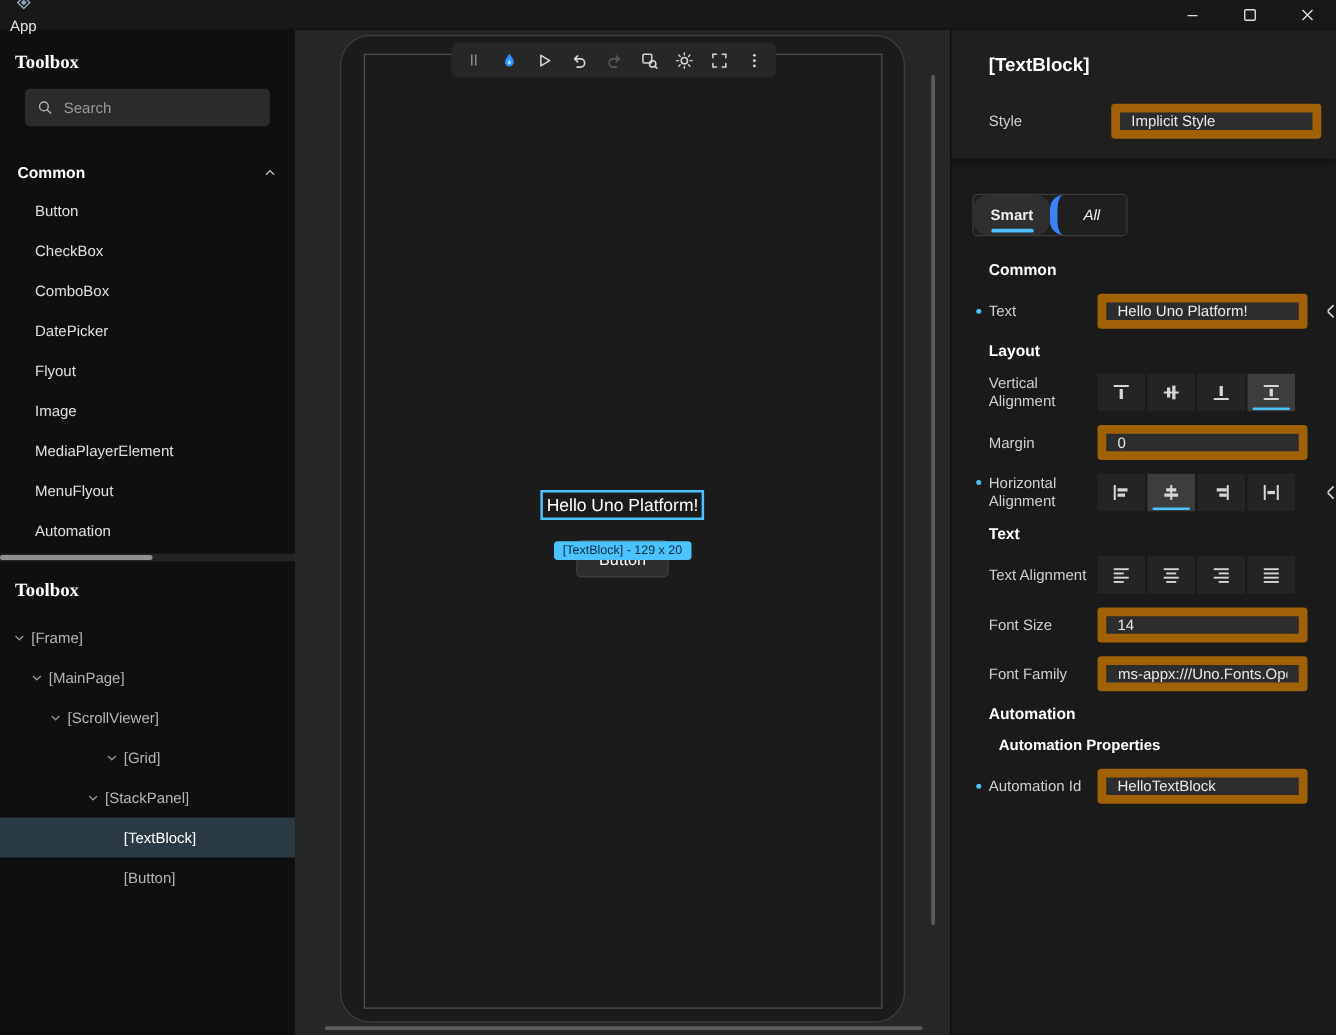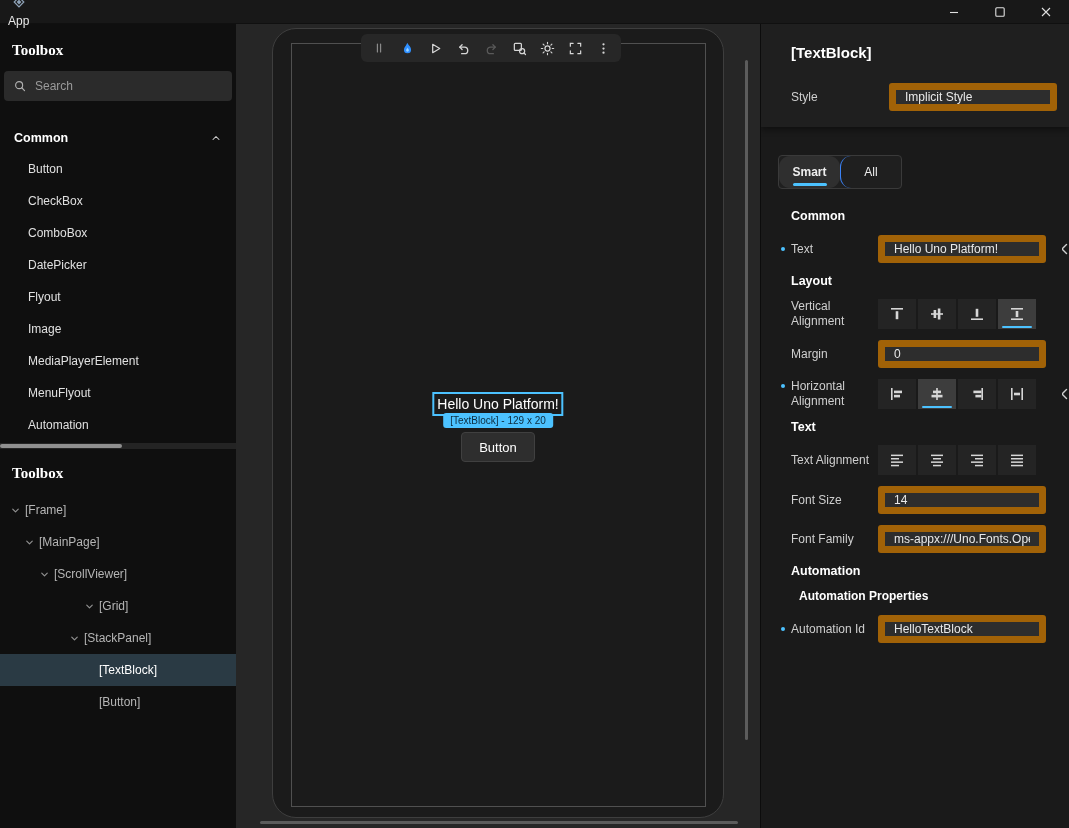--- a/index.html
+++ b/index.html
@@ -11,54 +11,54 @@
   .titlebar { position:absolute; top:0; left:0; right:0; height:24px; background:#181818; border-bottom:1px solid #101010; display:flex; align-items:center; padding-left:8px; z-index:50; }
   .app-info { display:flex; align-items:center; gap:6px;flex-direction:column; }
   .app-title { font-size:12px; color:#e8e8e8; }
   .win-controls { position:absolute; right:0; top:0; height:24px; display:flex; }
   .win-btn { width:46px; height:24px; display:flex; align-items:center; justify-content:center; }
 
   
   .sidebar { position:absolute; left:0; top:24px; bottom:0; width:236px; background:#0f0f0f; z-index:10; }
   .panel-title { font-size:15px; font-weight:700; color:#fff; padding:0 12px; margin-bottom:12px;font-family:Liberation Serif, serif; }
   .toolbox { padding-top:18px; }
-  .search-box { margin:0 4px; height:30px; background:#2b2b2b; border-radius:4px; display:flex; align-items:center; padding:0 9px; gap:8px; }
+  .search-box { margin:0 20px; height:30px; background:#2b2b2b; border-radius:4px; display:flex; align-items:center; padding:0 9px; gap:8px; }
   .search-box input { flex:1; background:transparent; border:none; outline:none; color:#e6e6e6; font-size:12px; font-family:inherit; }
   .search-box input::placeholder { color:#9a9a9a; }
   .section-header { margin-top:22px; height:30px; display:flex; align-items:center; justify-content:space-between; padding:0 14px; font-size:12.5px; font-weight:700; color:#fff; }
   .tb-item { height:32px; display:flex; align-items:center; padding-left:28px; font-size:12px; color:#e0e0e0; }
   .h-divider { height:6px; background:#242424; position:relative; margin-top:2px; }
   .h-divider .thumb { position:absolute; left:0; top:1px; height:4px; width:122px; background:#8f8f8f; border-radius:2px; }
   .elements { padding-top:16px; }
   .tree-row { height:32px; display:flex; align-items:center; font-size:12px; color:#b5b5b5; }
   .tree-row.selected { background:#2a3a44; color:#fff; }
   .twisty { display:inline-flex; width:15px; justify-content:flex-start; }
 
   
   .canvas { position:absolute; left:236px; top:24px; bottom:0; width:524px; background:#262626; }
   .device { position:absolute; left:36px; top:4px; width:452px; height:790px; background:#1b1b1b; border:1px solid #3e3e3e; border-radius:24px; }
   .screen-outline { position:absolute; left:18px; top:14px; width:415px; height:764px; border:1px solid #505050; }
   .design-toolbar { position:absolute; left:88px; top:5px; height:28px; display:flex; align-items:center; gap:12px; padding:0 10px; background:#272727; border-radius:6px; z-index:6; }
   .tb-icon { display:flex; align-items:center; justify-content:center; width:16px; height:16px; }
   .sel-box { position:absolute; top:363px; left:50%; transform:translateX(-50%); border:2px solid #4cc2ff; height:24px; padding:0 3px; display:flex; align-items:center; font-size:14px; color:#fff; white-space:nowrap; z-index:2; }
-  .size-badge { position:absolute; top:384px; left:50%; transform:translateX(-50%); background:#4cc2ff; color:#0c2b3d; font-size:10px; line-height:15px; padding:0 7px; border-radius:3px; white-space:nowrap; z-index:4; }
+  .size-badge { position:absolute; top:404px; left:50%; transform:translateX(-50%); background:#4cc2ff; color:#0c2b3d; font-size:10px; line-height:15px; padding:0 7px; border-radius:3px; white-space:nowrap; z-index:4; }
   .uno-button { position:absolute; top:403px; left:50%; transform:translateX(-50%); width:74px; height:30px; background:#2e2e2e; border:1px solid #404040; border-radius:4px; color:#fff; font-size:13px; font-family:inherit; z-index:1; }
   .vscroll { position:absolute; right:12px; top:36px; width:3px; height:680px; background:#5c5c5c; border-radius:2px; }
   .hscroll { position:absolute; left:24px; bottom:4px; height:3px; width:478px; background:#5c5c5c; border-radius:2px; }
 
   
   .props { position:absolute; right:0; top:24px; bottom:0; width:309px; background:#1a1a1a; border-left:1px solid #0c0c0c; overflow:hidden; }
   .props-header { padding:20px 24px 16px 30px; background:#1f1f1f; box-shadow:0 3px 6px rgba(0,0,0,.4); position:relative; z-index:2; }
   .props-header h2 { font-size:15px; font-weight:700; color:#fff; margin-bottom:22px; }
   .style-row { display:flex; align-items:center;gap:11px; }
   .prop-label { flex:0 0 87px; padding-right:6px; font-size:12px; color:#cfcfcf; line-height:15px; position:relative; }
   .prop-input { width:168px; height:28px; background:#2d2d2d; border:7px solid #a16207; border-radius:3px; color:#e9e9e9; font-size:12px; padding:0 9px; font-family:inherit; outline:none; overflow:hidden; white-space:nowrap; }
   .tabs { margin:28px 0 0 17px; display:inline-flex; border:1px solid #3a3a3a; border-radius:4px; overflow:hidden; background:#1f1f1f; }
   .tab { width:61px; height:32px; display:flex; align-items:center; justify-content:center; font-size:12px; color:#eee; position:relative;border-radius:11px; }
-  .tab + .tab { border-left:1px solid #3b82f6; }
+  .tab + .tab { border-left:6px solid #3b82f6;font-style:italic; }
   .tab.selected { background:#2f2f2f; font-weight:700; }
   .tab-underline { position:absolute; bottom:2px; left:50%; transform:translateX(-50%); width:34px; height:3px; background:#4cc2ff; border-radius:2px; }
   .props-body { padding:20px 24px 0 30px; position:relative; }
   .props-body h3 { font-size:12.5px; font-weight:700; color:#fff; margin:8px 0 11px; }
   .props-body h3:first-child { margin-top:0; margin-bottom:12px; }
   .props-body h4 { font-size:12px; font-weight:700; color:#fff; margin:6px 0 12px 8px; }
   .prop-row { display:flex; align-items:center; margin-bottom:11px; position:relative; min-height:28px; }
   .prop-row.modified > .prop-label::before { content:''; position:absolute; left:-10px; top:5px; width:4px; height:4px; border-radius:50%; background:#4cc2ff; }
   .align-group { display:flex; gap:2px; }
   .align-btn { width:38px; height:30px; background:#242424; border:none; display:flex; align-items:center; justify-content:center; position:relative; padding:0; }

